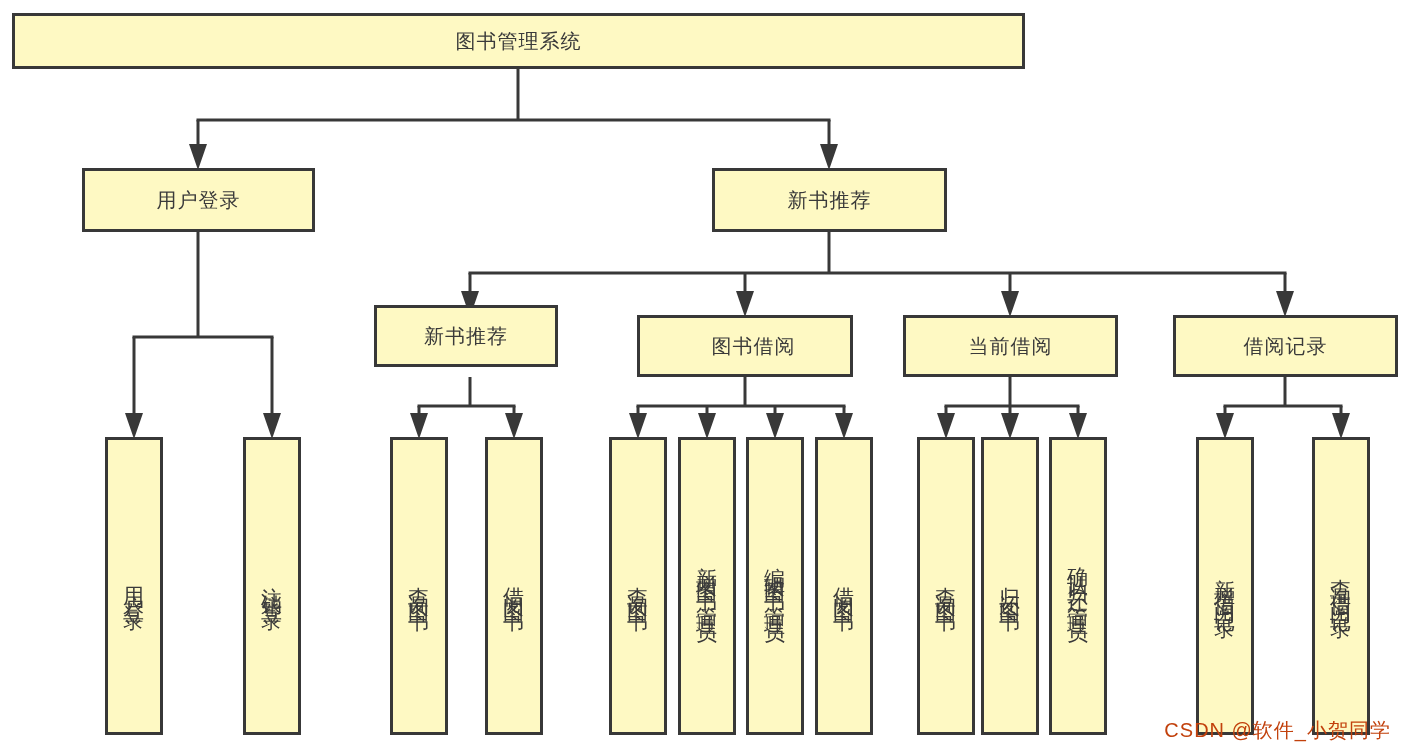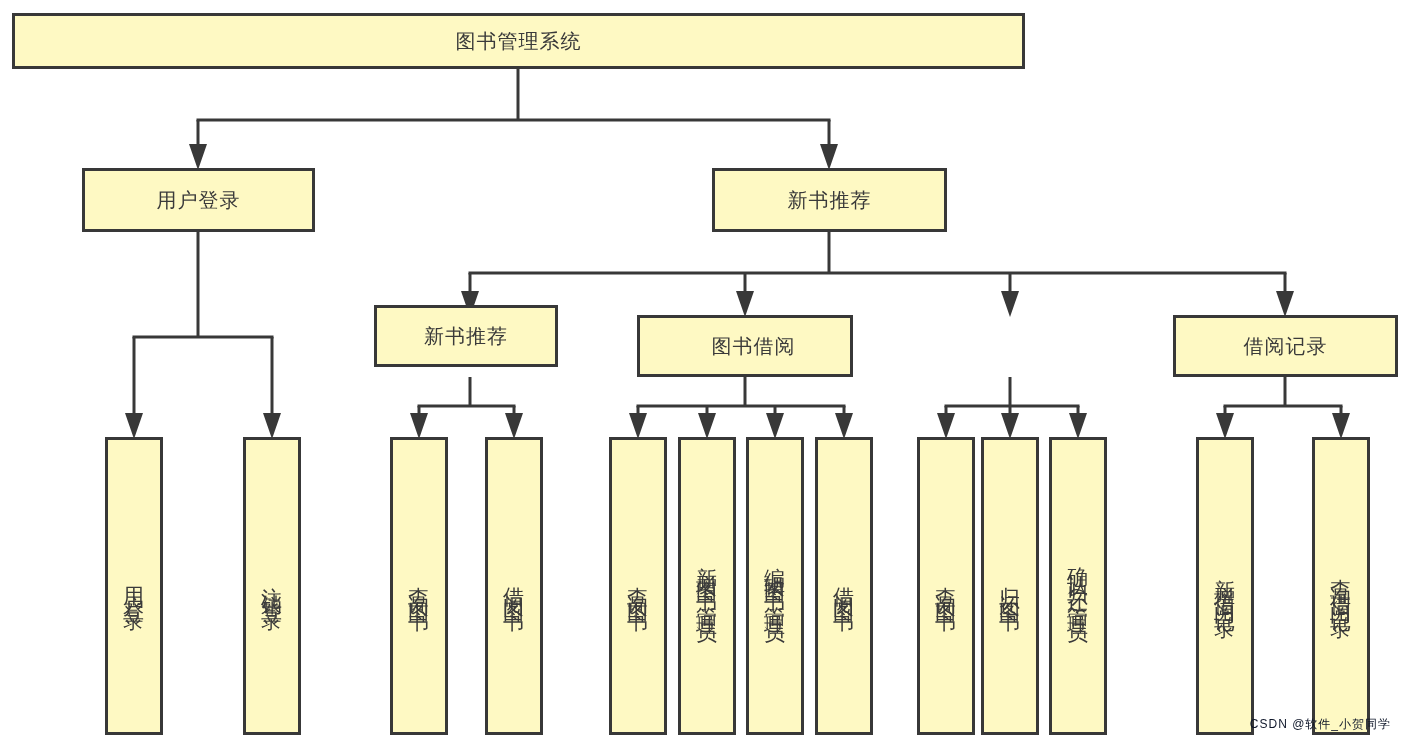--- a/index.html
+++ b/index.html
@@ -63,23 +63,23 @@
   #connector-svg{
     position:absolute;left:0;top:0;width:1405px;height:747px;
     z-index:1;
   }
   #connector-svg line{stroke:#383838;stroke-width:3;}
   #connector-svg polygon{fill:#383838;}
 
   #watermark{
     position:absolute;
     right:14px;
-    bottom:14px;
-    font-size:12px;
-    color:#0f172a;
+    bottom:3px;
+    font-size:20px;
+    color:#c2410c;
     letter-spacing:1px;
     z-index:3;
     white-space:nowrap;
   }
 </style>
 </head>
 <body>
 
 <div id="stage">
 
@@ -155,20 +155,23 @@
   <div class="node" id="book-mgmt-box">
     <span>新书推荐</span>
   </div>
 
   <div class="node" id="new-rec-box">
     <span>新书推荐</span>
   </div>
   <div class="node" id="borrow-box">
     <span>图书借阅</span>
   </div>
+  <div class="node" id="current-box">
+    <span>当前借阅</span>
+  </div>
   <div class="node" id="records-box">
     <span>借阅记录</span>
   </div>
 
   <div class="node leaf" id="leaf-login">
     <span class="vtext">用户登录</span>
   </div>
   <div class="node leaf" id="leaf-logout">
     <span class="vtext">注销登录</span>
   </div>

